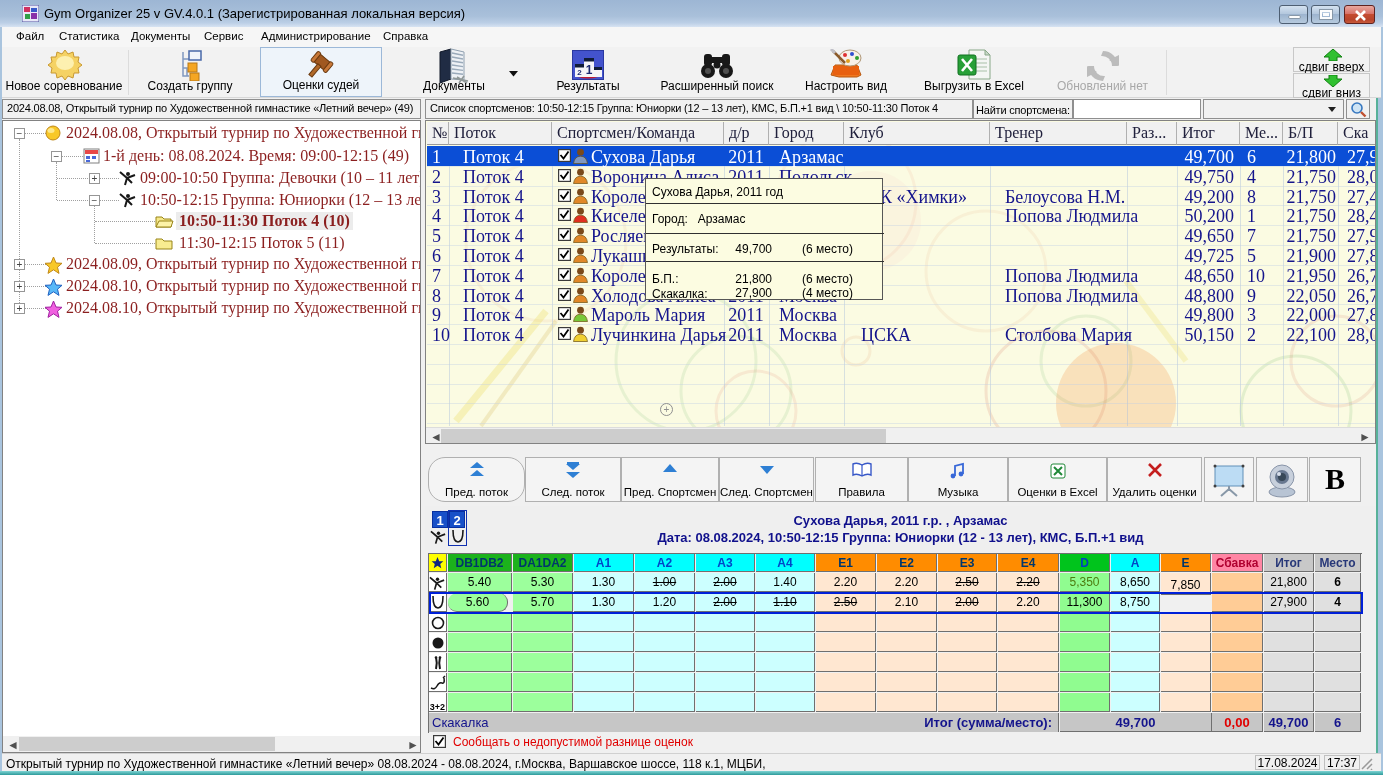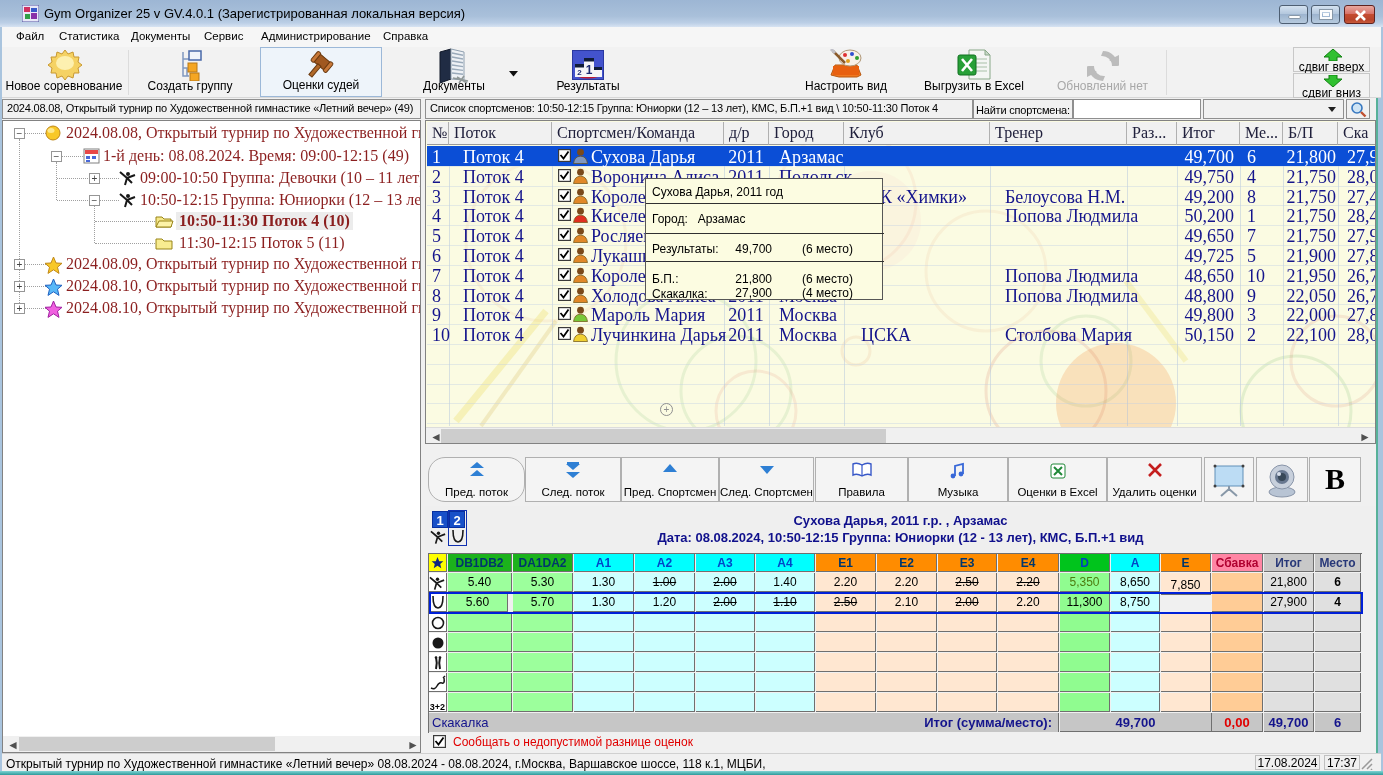--- a/index.html
+++ b/index.html
@@ -153,20 +153,33 @@
         <rect x="12" y="10" width="10" height="17" fill="#f4f4f8"></rect>
         <rect x="12" y="8" width="10" height="3.5" fill="#101c38"></rect>
         <rect x="3" y="16" width="9" height="11" fill="#f4f4f8"></rect>
         <rect x="3" y="14" width="9" height="3.5" fill="#101c38"></rect>
         <rect x="22" y="19" width="8" height="8" fill="#f4f4f8"></rect>
         <rect x="22" y="17" width="8" height="3" fill="#101c38"></rect>
         <text x="17" y="24" font-size="12" fill="#1c2870" text-anchor="middle" font-family="Liberation Sans" font-weight="bold">1</text>
         <text x="7.5" y="25" font-size="8" fill="#1c2870" text-anchor="middle" font-family="Liberation Sans" font-weight="bold">2</text>
       </svg>
       <div class="cap">Результаты</div>
+    </div>
+    <div class="tbtn" style="left:651px; width:128px;">
+      <svg class="abs" style="left:47px; top:4px;" width="34" height="28" viewBox="0 0 34 28">
+        <circle cx="8" cy="20" r="7" fill="#181818"></circle>
+        <circle cx="26" cy="20" r="7" fill="#181818"></circle>
+        <circle cx="8" cy="20" r="3" fill="#505050"></circle>
+        <circle cx="26" cy="20" r="3" fill="#505050"></circle>
+        <rect x="4" y="3" width="8" height="12" rx="3" fill="#181818"></rect>
+        <rect x="22" y="3" width="8" height="12" rx="3" fill="#181818"></rect>
+        <rect x="12" y="6" width="10" height="6" fill="#181818"></rect>
+        <circle cx="17" cy="14" r="3.5" fill="#181818"></circle>
+      </svg>
+      <div class="cap">Расширенный поиск</div>
     </div>
     <div class="tbtn" style="left:781px; width:126px;">
       <svg class="abs" style="left:44px; top:2px;" width="38" height="33" viewBox="0 0 38 33">
         <path d="M4 26 L12 28 L30 28 L34 26 L30 16 L8 16 Z" fill="#f07820" stroke="#b85810"></path>
         <rect x="6" y="17" width="26" height="9" fill="#e86010"></rect>
         <ellipse cx="23" cy="9" rx="11" ry="8" fill="#f8f0e8" stroke="#b09878"></ellipse>
         <circle cx="18" cy="6" r="2" fill="#e03030"></circle>
         <circle cx="25" cy="5" r="2" fill="#3050d0"></circle>
         <circle cx="30" cy="9" r="2" fill="#30a030"></circle>
         <circle cx="21" cy="12" r="2" fill="#e0a020"></circle>
@@ -719,21 +732,21 @@
       <div class="abs" style="left:569px; top:19px; width:61px; height:19px; background:#ffe7d1; border-right:1px solid #6f6f6f; border-bottom:1px solid #6f6f6f; color:#000; font-size:12px; text-align:center; line-height:19px; "><s>2.20</s></div>
       <div class="abs" style="left:631px; top:19px; width:50px; height:19px; background:#90fc90; border-right:1px solid #6f6f6f; border-bottom:1px solid #6f6f6f; color:#4d7c0f; font-size:12px; text-align:center; line-height:19px; ">5,350</div>
       <div class="abs" style="left:682px; top:19px; width:49px; height:19px; background:#ccffff; border-right:1px solid #6f6f6f; border-bottom:1px solid #6f6f6f; color:#000; font-size:12px; text-align:center; line-height:19px; ">8,650</div>
       <div class="abs" style="left:732px; top:19px; width:50px; height:19px; background:#ffe7d1; border-right:1px solid #6f6f6f; border-bottom:1px solid #6f6f6f; color:#000; font-size:12px; text-align:center; line-height:19px; ">7,800</div>
       <div class="abs" style="left:783px; top:19px; width:51px; height:19px; background:#ffcc96; border-right:1px solid #6f6f6f; border-bottom:1px solid #6f6f6f; color:#000; font-size:12px; text-align:center; line-height:19px; "></div>
       <div class="abs" style="left:835px; top:19px; width:50px; height:19px; background:#e0e0e0; border-right:1px solid #6f6f6f; border-bottom:1px solid #6f6f6f; color:#000; font-size:12px; text-align:center; line-height:19px; ">21,800</div>
       <div class="abs" style="left:886px; top:19px; width:46px; height:19px; background:#e0e0e0; border-right:1px solid #6f6f6f; border-bottom:1px solid #6f6f6f; color:#000; font-size:12px; text-align:center; line-height:19px; "><b>6</b></div>
       <div class="abs" style="left:0px; top:39px; width:18px; height:19px; background:#ffffff; border-right:1px solid #6f6f6f; border-bottom:1px solid #6f6f6f; color:#000; font-size:12px; text-align:center; line-height:19px; "><svg width="16" height="16" viewBox="0 0 16 16" style="margin-top:2px">
             <path d="M3 1 Q3 13 8 13 Q13 13 13 1" stroke="#181818" stroke-width="1.6" fill="none"></path>
           </svg></div>
-      <div class="abs" style="left:19px; top:39px; width:60px; height:19px; background:#9cff9c; border-right:1px solid #6f6f6f; border-bottom:1px solid #6f6f6f; color:#000; font-size:12px; text-align:center; line-height:19px; ">5.60</div>
+      <div class="abs" style="left:19px; top:39px; width:60px; height:19px; background:#9cff9c; border-right:1px solid #6f6f6f; border-bottom:1px solid #6f6f6f; color:#000; font-size:12px; text-align:center; line-height:19px;border-radius:9px; ">5.60</div>
       <div class="abs" style="left:84px; top:39px; width:60px; height:19px; background:#9cff9c; border-right:1px solid #6f6f6f; border-bottom:1px solid #6f6f6f; color:#000; font-size:12px; text-align:center; line-height:19px; ">5.70</div>
       <div class="abs" style="left:145px; top:39px; width:60px; height:19px; background:#ccffff; border-right:1px solid #6f6f6f; border-bottom:1px solid #6f6f6f; color:#000; font-size:12px; text-align:center; line-height:19px; ">1.30</div>
       <div class="abs" style="left:206px; top:39px; width:60px; height:19px; background:#ccffff; border-right:1px solid #6f6f6f; border-bottom:1px solid #6f6f6f; color:#000; font-size:12px; text-align:center; line-height:19px; ">1.20</div>
       <div class="abs" style="left:267px; top:39px; width:59px; height:19px; background:#ccffff; border-right:1px solid #6f6f6f; border-bottom:1px solid #6f6f6f; color:#000; font-size:12px; text-align:center; line-height:19px; "><s>2.00</s></div>
       <div class="abs" style="left:327px; top:39px; width:59px; height:19px; background:#ccffff; border-right:1px solid #6f6f6f; border-bottom:1px solid #6f6f6f; color:#000; font-size:12px; text-align:center; line-height:19px; "><s>1.10</s></div>
       <div class="abs" style="left:387px; top:39px; width:60px; height:19px; background:#ffe7d1; border-right:1px solid #6f6f6f; border-bottom:1px solid #6f6f6f; color:#000; font-size:12px; text-align:center; line-height:19px; "><s>2.50</s></div>
       <div class="abs" style="left:448px; top:39px; width:60px; height:19px; background:#ffe7d1; border-right:1px solid #6f6f6f; border-bottom:1px solid #6f6f6f; color:#000; font-size:12px; text-align:center; line-height:19px; ">2.10</div>
       <div class="abs" style="left:509px; top:39px; width:59px; height:19px; background:#ffe7d1; border-right:1px solid #6f6f6f; border-bottom:1px solid #6f6f6f; color:#000; font-size:12px; text-align:center; line-height:19px; "><s>2.00</s></div>
       <div class="abs" style="left:569px; top:39px; width:61px; height:19px; background:#ffe7d1; border-right:1px solid #6f6f6f; border-bottom:1px solid #6f6f6f; color:#000; font-size:12px; text-align:center; line-height:19px; ">2.20</div>
       <div class="abs" style="left:631px; top:39px; width:50px; height:19px; background:#90fc90; border-right:1px solid #6f6f6f; border-bottom:1px solid #6f6f6f; color:#000; font-size:12px; text-align:center; line-height:19px; ">11,300</div>

